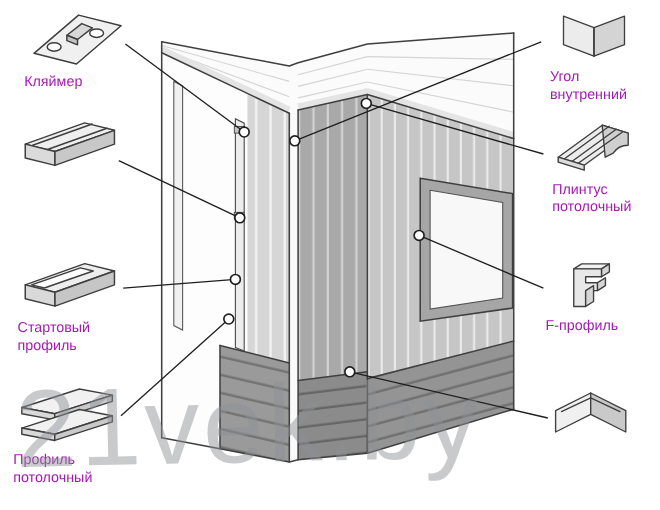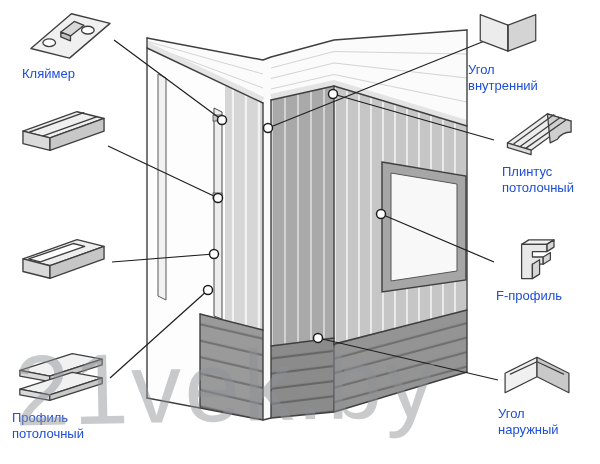--- a/index.html
+++ b/index.html
@@ -3,21 +3,21 @@
 <meta charset="utf-8">
 <style>
   * { margin:0; padding:0; box-sizing:border-box; }
   html,body { width:600px; height:464px; background:#ffffff; overflow:hidden;
               font-family:"Liberation Sans", sans-serif; }
   .stage { position:relative; width:600px; height:464px; background:#ffffff; }
   .room { position:absolute; left:0; top:0; z-index:1; }
   .legend-item { position:absolute; z-index:2; display:block; }
   .ico { display:block; }
   .ico * { stroke:#3f3f3f; stroke-width:1.4; stroke-linejoin:round; stroke-linecap:round; }
-  .cap { font-size:13px; line-height:1.22; color:#1d4ed8; margin-top:4px; }
+  .cap { font-size:13px; line-height:1.22; color:#a21caf; margin-top:4px; }
   .watermark {
     position:absolute; left:14px; top:336px; z-index:9;
     font-size:100px; line-height:1; letter-spacing:3px; white-space:nowrap;
     color:#8d9196; opacity:0.48; transform:rotate(-1.2deg);
     pointer-events:none;
   }
 </style>
 </head>
 <body>
 
@@ -151,35 +151,36 @@
     </svg>
   </figure>
 
   <figure class="legend-item" style="left:16px; top:230px; width:104px">
     <svg class="ico" width="95" height="56" viewBox="0 0 96 58">
       <polygon points="6,30 62,10 90,17 34,37" fill="#ededed"></polygon>
       <polygon points="6,30 34,37 34,50 6,43" fill="#d9d9d9"></polygon>
       <polygon points="34,37 90,17 90,30 34,50" fill="#c6c6c6"></polygon>
       <polygon points="12,30 58,14 70,17 24,33" fill="#ffffff"></polygon>
     </svg>
+    <figcaption class="cap">Стартовый профиль</figcaption>
   </figure>
 
   <figure class="legend-item" style="left:12px; top:348px; width:104px">
     <svg class="ico" width="98" height="58" viewBox="0 0 100 62">
       <polygon points="6,24 62,6 94,12 38,30" fill="#f1f1f1"></polygon>
       <polygon points="6,24 38,30 38,36 6,30" fill="#d9d9d9"></polygon>
       <polygon points="38,30 94,12 94,18 38,36" fill="#c9c9c9"></polygon>
       <polygon points="6,44 62,26 94,32 38,50" fill="#f1f1f1"></polygon>
       <polygon points="6,44 38,50 38,56 6,50" fill="#d9d9d9"></polygon>
       <polygon points="38,50 94,32 94,38 38,56" fill="#c9c9c9"></polygon>
     </svg>
     <figcaption class="cap">Профиль потолочный</figcaption>
   </figure>
 
-  <figure class="legend-item" style="left:468px; top:6px; width:84px">
+  <figure class="legend-item" style="left:500px; top:6px; width:84px">
     <svg class="ico" width="80" height="52" viewBox="0 0 88 60">
       <polygon points="12,10 44,22 44,52 12,40" fill="#ececec"></polygon>
       <polygon points="44,22 76,10 76,40 44,52" fill="#d4d4d4"></polygon>
       <line x1="44" y1="22" x2="44" y2="52"></line>
     </svg>
     <figcaption class="cap">Угол внутренний</figcaption>
   </figure>
 
   <figure class="legend-item" style="left:502px; top:104px; width:84px">
     <svg class="ico" width="80" height="56" viewBox="0 0 88 60">
@@ -203,18 +204,17 @@
     </svg>
     <figcaption class="cap">F-профиль</figcaption>
   </figure>
 
   <figure class="legend-item" style="left:498px; top:348px; width:80px">
     <svg class="ico" width="78" height="54" viewBox="0 0 88 60">
       <polygon points="8,28 44,10 44,32 8,50" fill="#f0f0f0"></polygon>
       <polygon points="44,10 80,28 80,50 44,32" fill="#c9c9c9"></polygon>
       <polyline points="14,29 44,15 74,29" fill="none"></polyline>
     </svg>
-    <figcaption class="cap">Угол наружный</figcaption>
   </figure>
 
   <div class="watermark">21vek.by</div>
 
 </div>
 
 </body></html>

